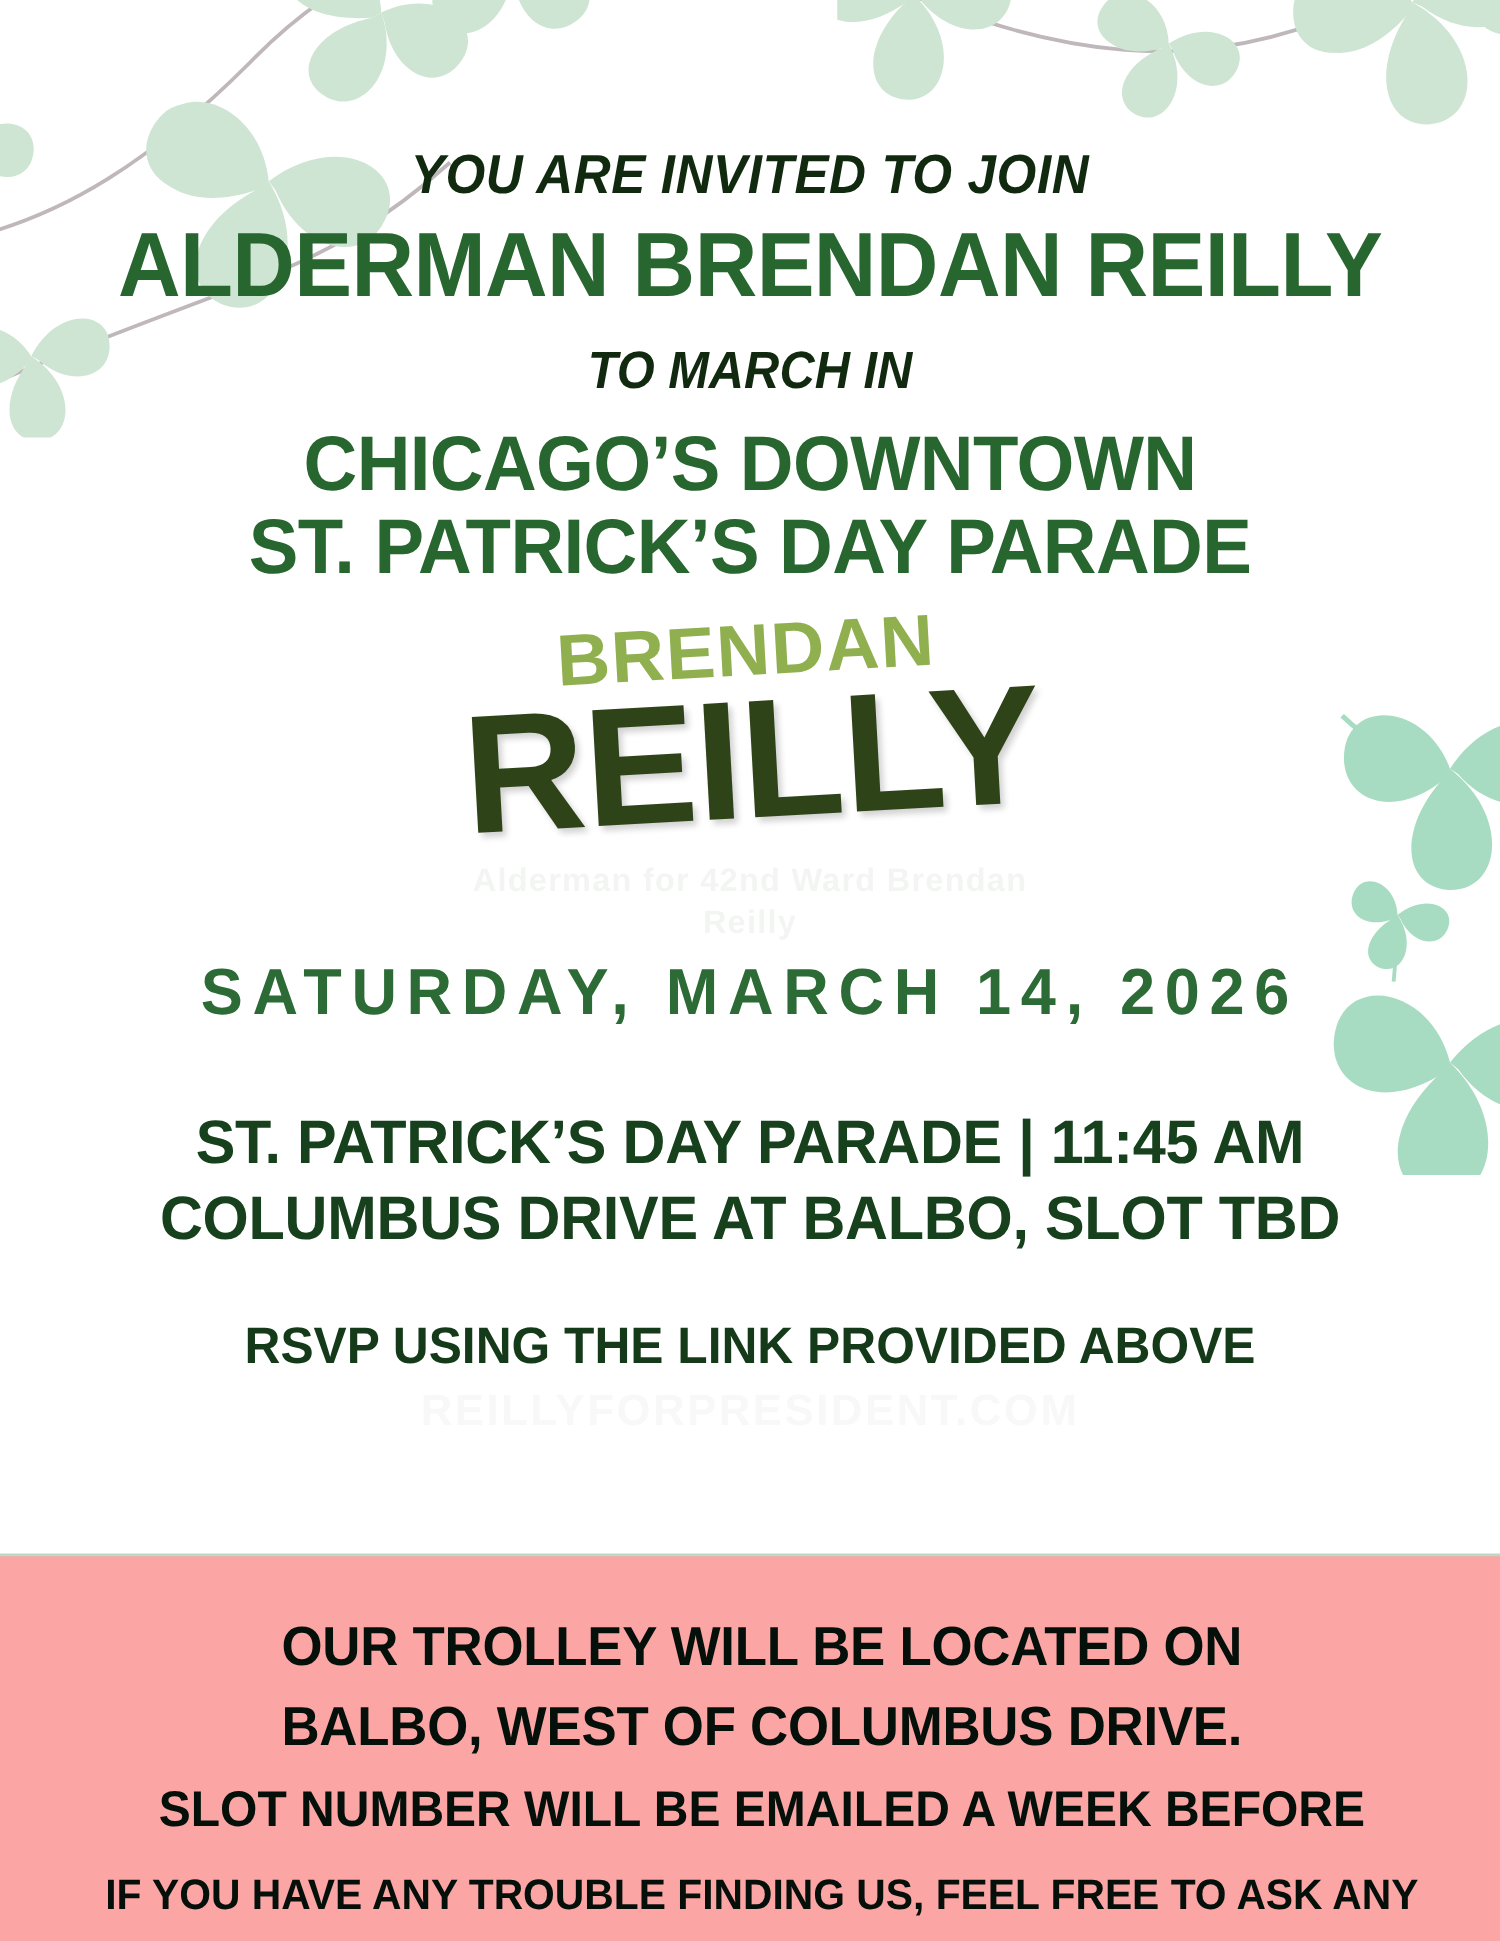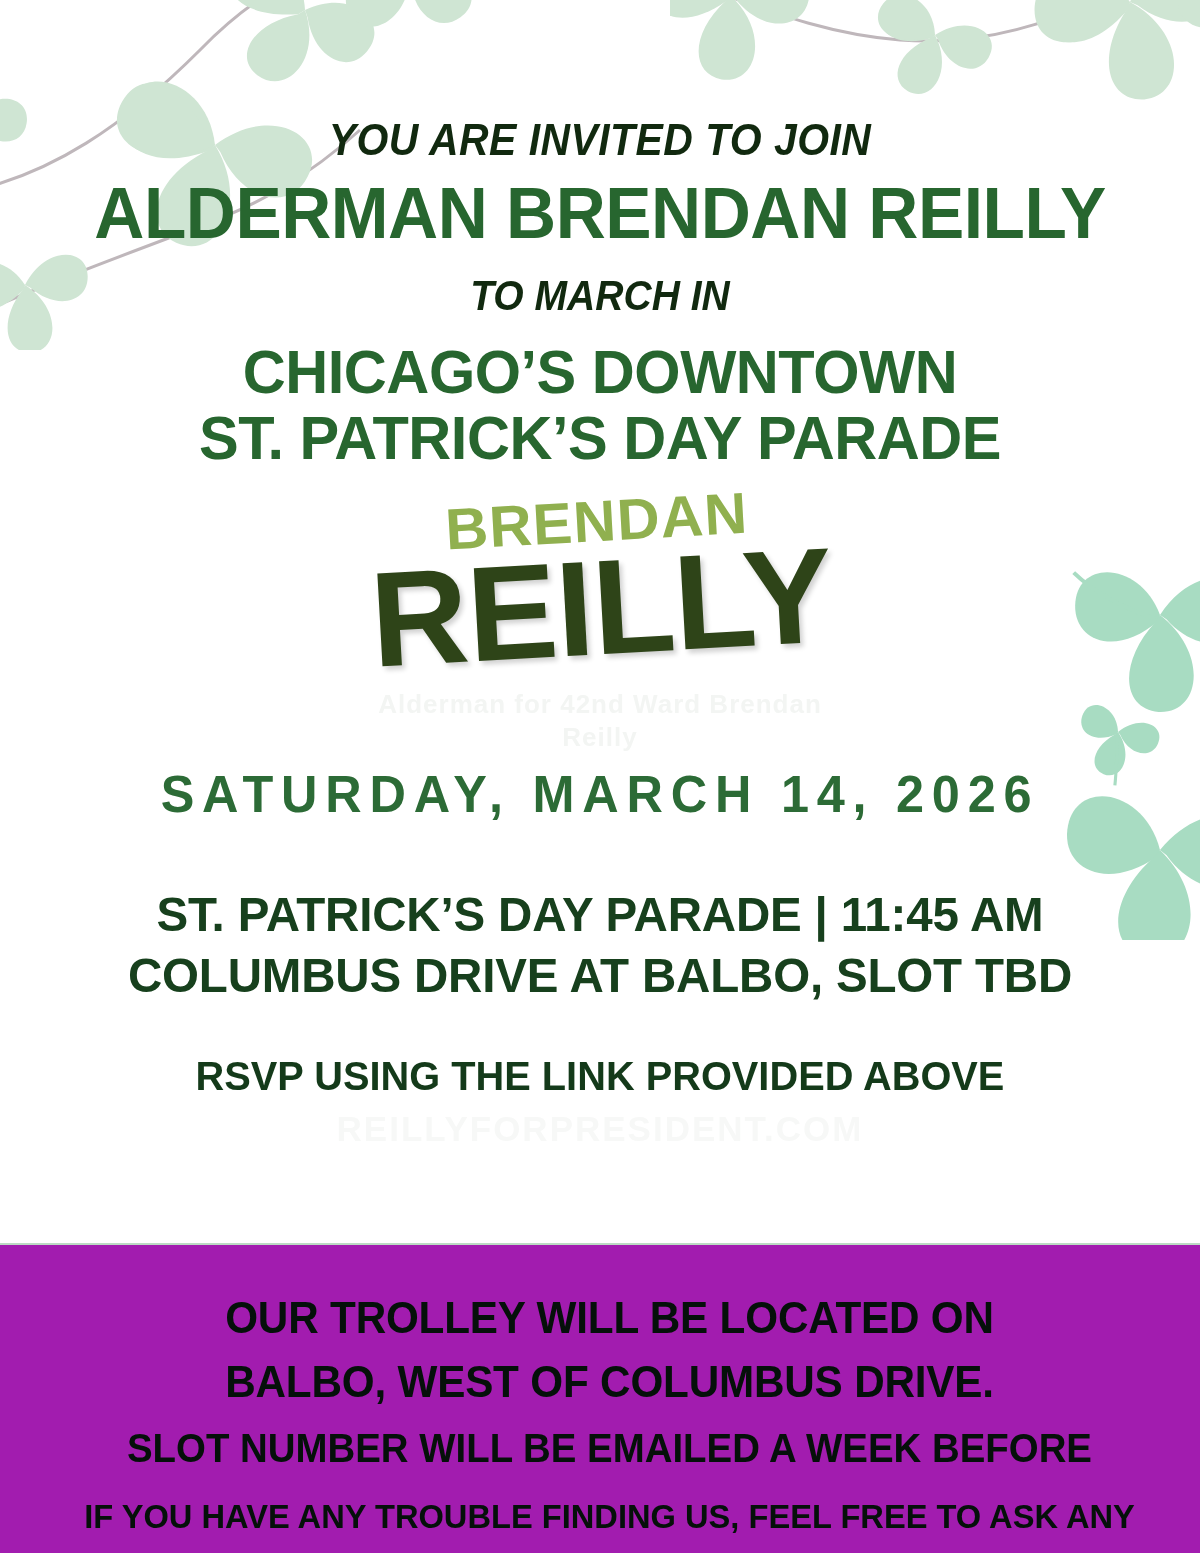--- a/index.html
+++ b/index.html
@@ -175,21 +175,21 @@
     line-height: 1;
   }
 
   
   .panel {
     position: absolute;
     left: 0;
     right: 0;
     bottom: 0;
     top: 1243px;
-    background: #a21caf;
+    background: #fca5a5;
     z-index: 6;
     text-align: center;
     border-top: 2px solid #bcd9c4;
     padding-left: 19px;
   }
   .panel-l1 {
     margin: 0;
     padding-top: 41px;
     font-size: 44px;
     font-weight: bold;

